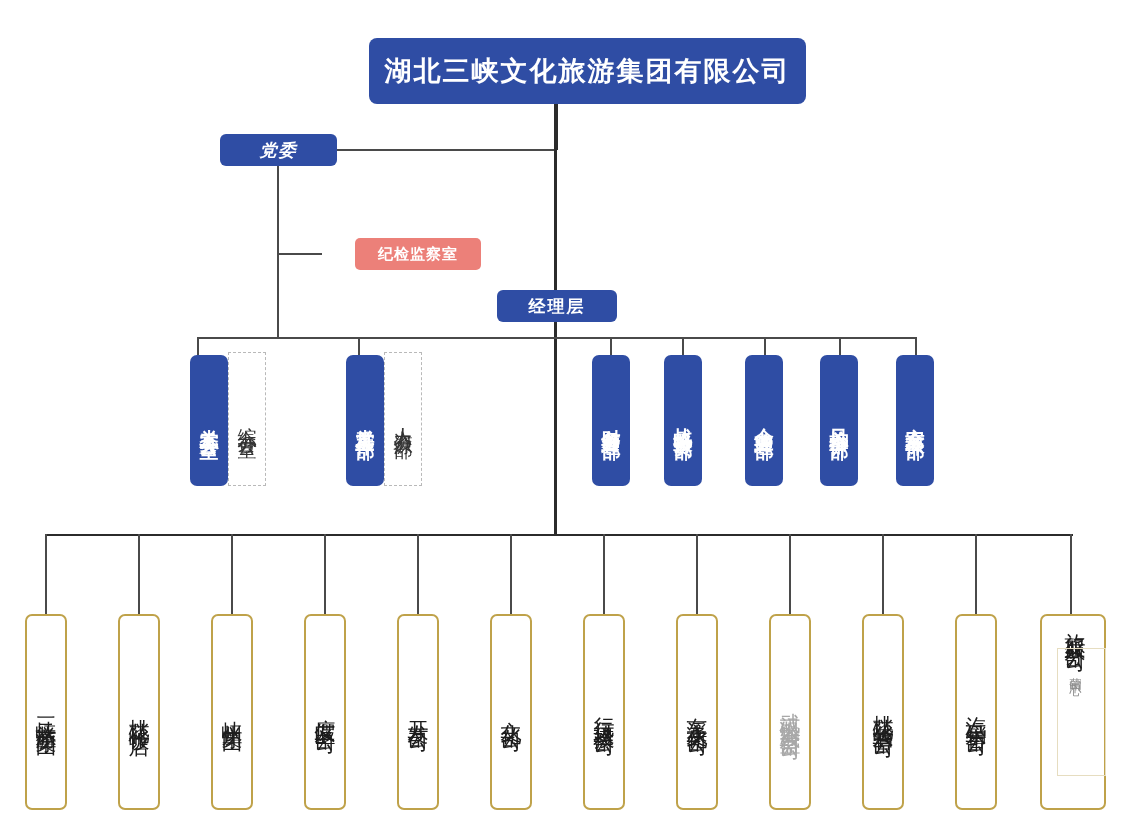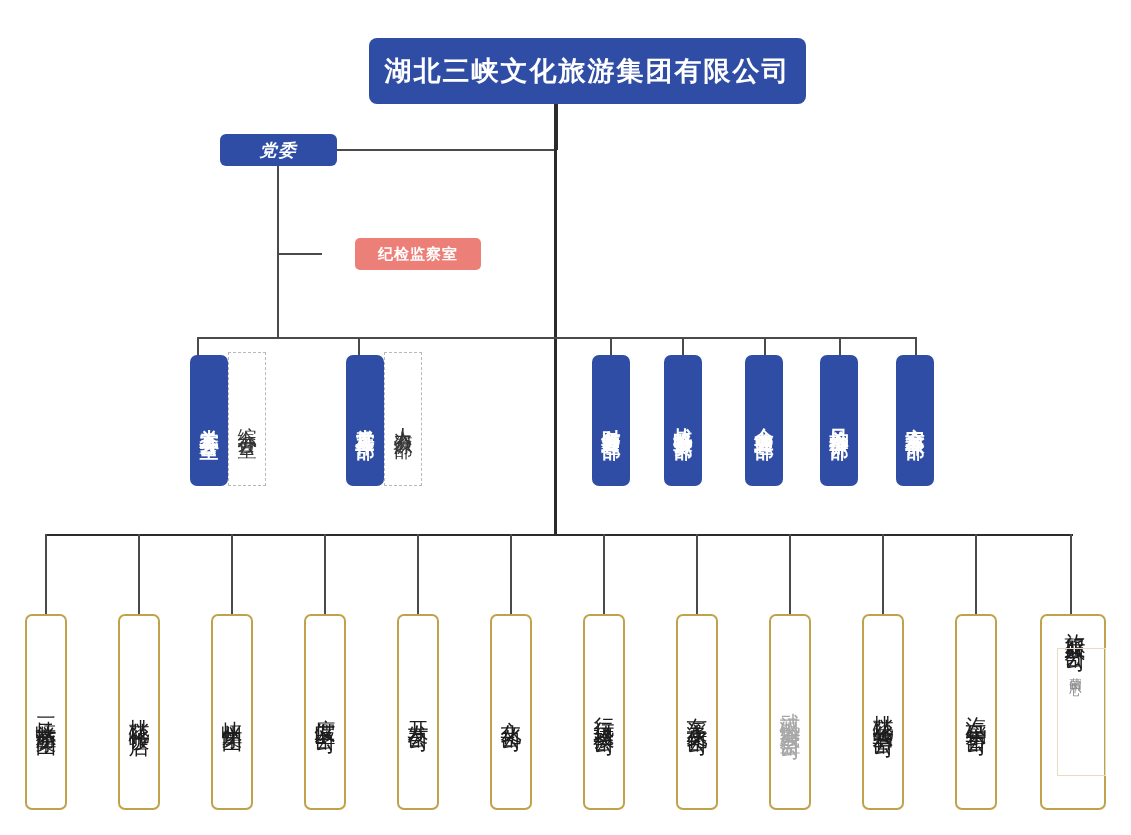--- a/index.html
+++ b/index.html
@@ -165,20 +165,21 @@
   <div class="line thin" style="left:975px; top:534px; width:2px; height:80px;"></div>
   <div class="line thin" style="left:1070px; top:534px; width:2px; height:80px;"></div>
 
   <div class="node blue-h title" style="left:369px; top:22px; width:437px; height:66px;margin-top:16px;">湖北三峡文化旅游集团有限公司</div>
 
   <div class="node blue-h mid" style="left:220px; top:134px; width:117px; height:32px;font-style:italic;">党委</div>
 
   <div class="node salmon" style="left:321px; top:238px; width:126px; height:32px;margin-left:34px;">纪检监察室</div>
 
 
+  <div class="node blue-h mid" style="left:497px; top:290px; width:120px; height:32px;">经理层</div>
 
   <div class="node dept-blue" style="left:190px; top:355px; width:38px; height:131px;">党委办公室</div>
   <div class="node dept-dashed" style="left:228px; top:352px; width:38px; height:134px;">综合办公室</div>
 
   <div class="node dept-blue" style="left:346px; top:355px; width:38px; height:131px;">党群工作部</div>
   <div class="node dept-dashed" style="left:384px; top:352px; width:38px; height:134px;">人力资源部</div>
 
   <div class="node dept-blue" style="left:592px; top:355px; width:38px; height:131px;">财务管理部</div>
   <div class="node dept-blue" style="left:664px; top:355px; width:38px; height:131px;">战略投资部</div>
   <div class="node dept-blue" style="left:745px; top:355px; width:38px; height:131px;">企业管理部</div>

